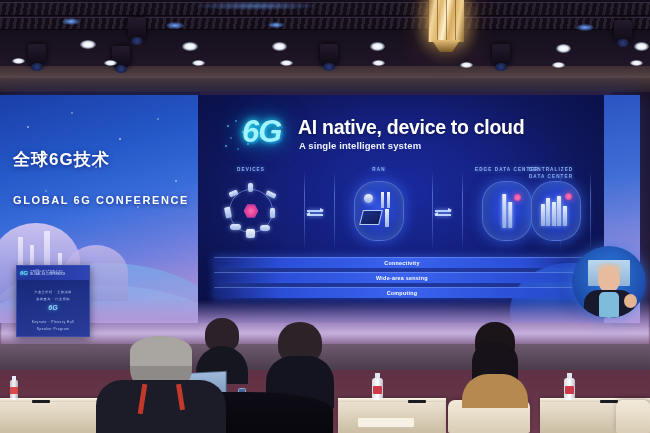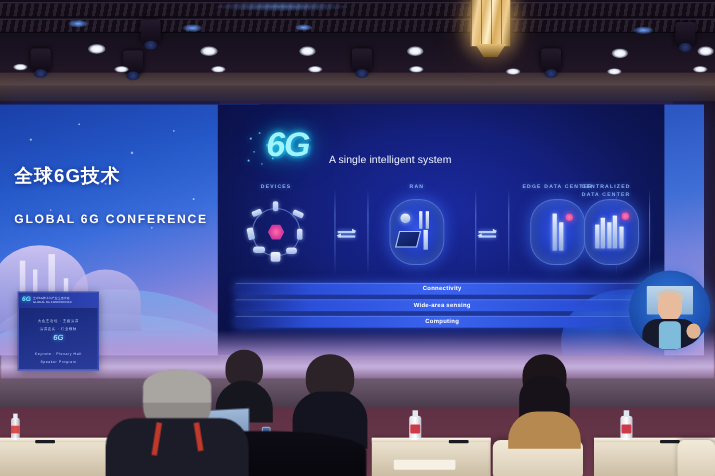--- a/index.html
+++ b/index.html
@@ -128,21 +128,21 @@
       radial-gradient(1.4px 1.4px at 24px 26px,#7fe8ff,transparent),
       radial-gradient(1.2px 1.2px at 14px 31px,#3fb9ee,transparent),
       radial-gradient(1.5px 1.5px at 2px 28px,#6ddcff,transparent),
       radial-gradient(1.1px 1.1px at 27px 6px,#55cdf8,transparent);
     filter:drop-shadow(0 0 3px #25c9f0); }
 
   .sl-title { position:absolute; left:100px; top:21px; color:#ffffff;
     font-size:19.5px; font-weight:700; letter-spacing:-.3px; white-space:nowrap;
     text-shadow:0 1px 3px rgba(0,0,0,.35); }
   .sl-sub { position:absolute; left:101px; top:45px; color:#eef2ff;
-    font-size:9.5px; font-weight:400; letter-spacing:.1px; white-space:nowrap; }
+    font-size:9.5px; font-weight:700; letter-spacing:.1px; white-space:nowrap; }
 
   
   .pipeline { position:absolute; left:14px; top:72px; width:380px; height:86px; }
   .stagecol { position:absolute; top:0; width:78px; height:86px; }
   .st-label { position:absolute; left:0; top:0; width:100%; text-align:center;
     color:#8fb4f2; font-size:4.6px; font-weight:700; letter-spacing:1.1px; line-height:1.5;
     text-shadow:0 0 4px rgba(110,160,250,.7); }
   .st-pod { position:absolute; left:50%; top:14px; transform:translateX(-50%);
     width:50px; height:60px; border-radius:22px;
     background:radial-gradient(ellipse at 50% 45%,#3555e8 0%,#2340c4 42%,#1a2f92 72%,#16256e 100%);
@@ -327,20 +327,21 @@
 
     <div class="slide">
       <div class="sl-blob"></div>
       <div class="sl-vig"></div>
 
       <div class="logo6g">
         <div class="dust"></div>
         <div class="txt">6G</div>
       </div>
 
+      <div class="sl-title">AI native, device to cloud</div>
       <div class="sl-sub">A single intelligent system</div>
 
       <div class="pipeline">
 
         <div class="stagecol" style="left:0;">
           <div class="st-label">DEVICES</div>
           <div style="position:absolute;left:50%;top:14px;transform:translateX(-50%);width:58px;height:60px;">
             <div class="ring"></div>
             <div class="core-hex"></div>
             <div class="dev" style="left:26px;top:2px;width:5px;height:9px;border-radius:2px;"></div>

